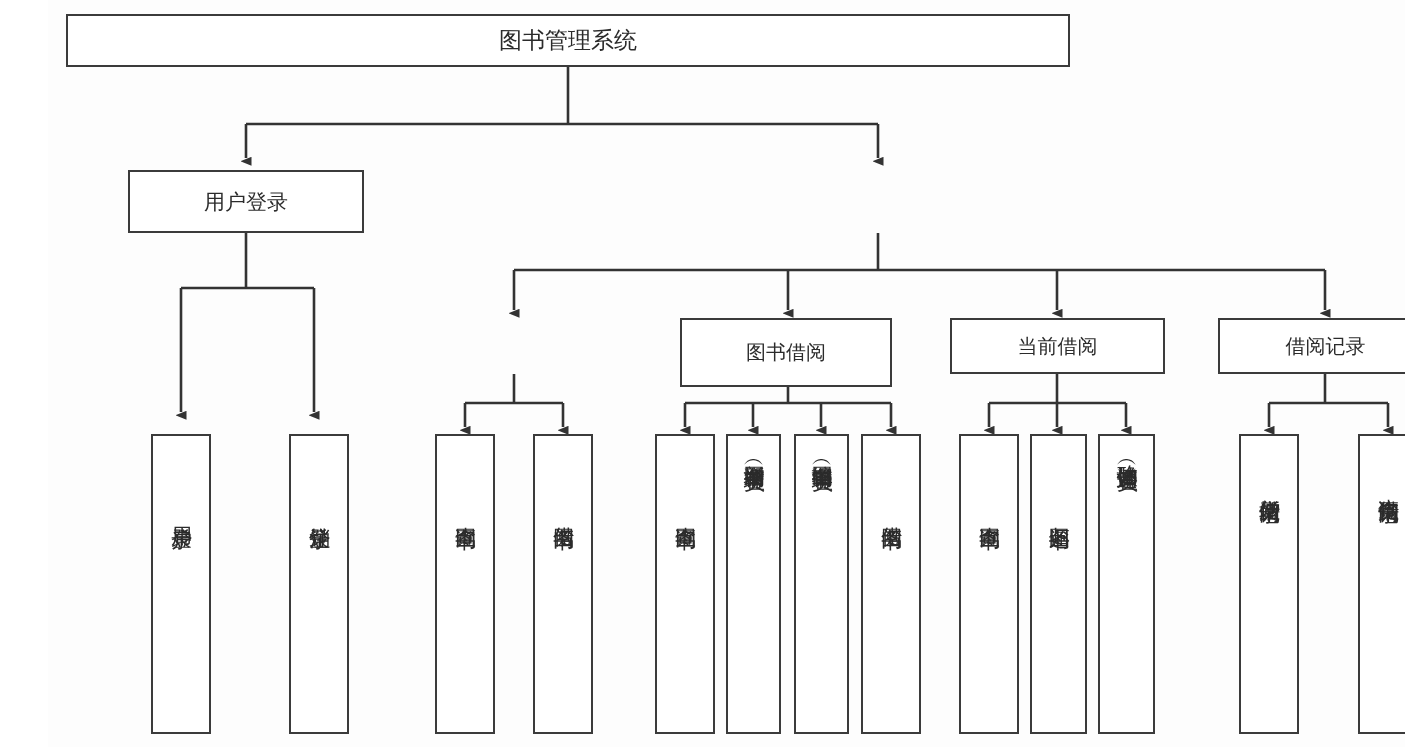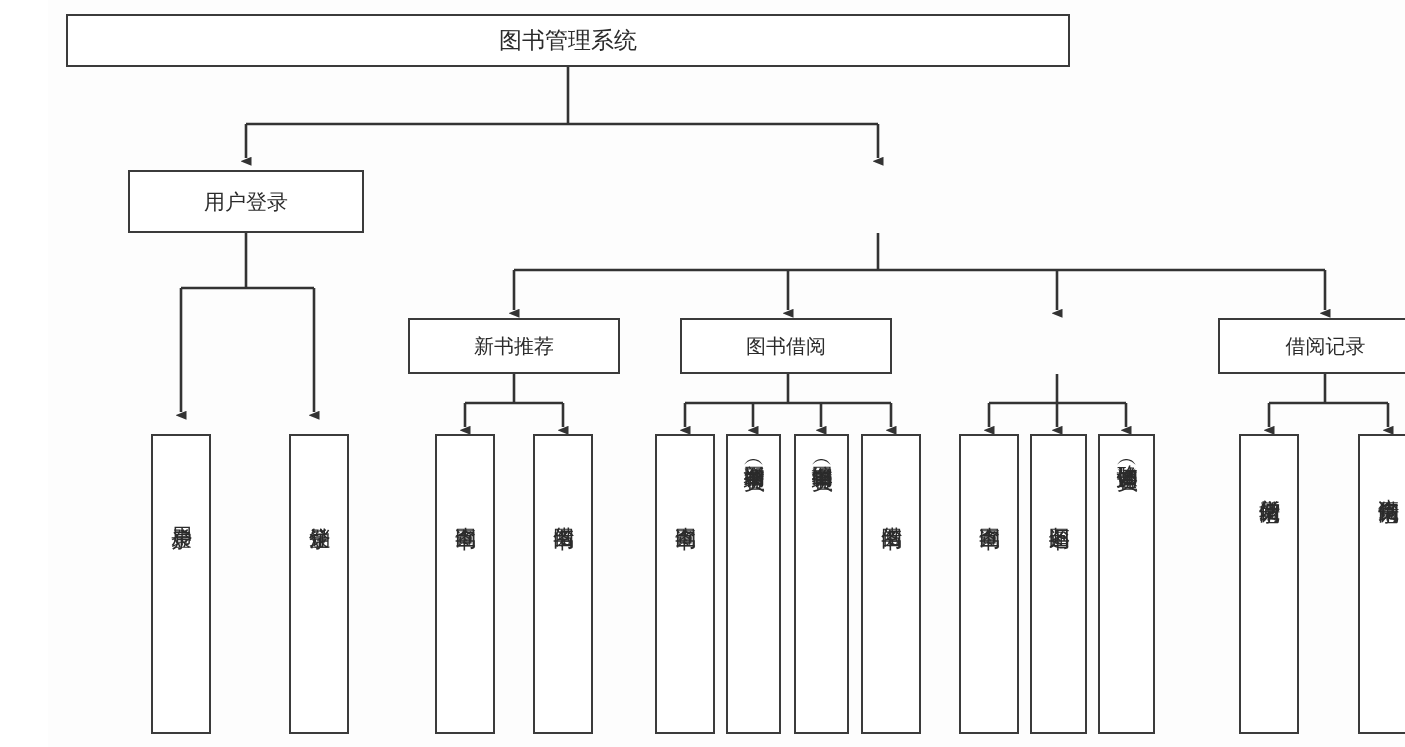--- a/index.html
+++ b/index.html
@@ -134,25 +134,25 @@
   </svg>
 
   <div class="node root" style="left:18px; top:14px; width:1004px; height:53px;">
     <span>图书管理系统</span>
   </div>
 
   <div class="node lvl2" style="left:80px; top:170px; width:236px; height:63px;">
     <span>用户登录</span>
   </div>
 
-  <div class="node lvl3" style="left:360px; top:318px; width:212px; height:56px;">
-    <span>新书推荐</span>
-  </div>
-  <div class="node lvl3" style="left:632px; top:318px; width:212px; height:56px;">
+  <div class="node lvl3" style="left:632px; top:318px; width:212px; height:69px;">
     <span>图书借阅</span>
+  </div>
+  <div class="node lvl3" style="left:902px; top:318px; width:215px; height:56px;">
+    <span>当前借阅</span>
   </div>
   <div class="node lvl3" style="left:1170px; top:318px; width:215px; height:56px;">
     <span>借阅记录</span>
   </div>
 
   <div class="node leaf leaf-short" style="left:103px; top:434px; width:60px; height:300px;">
     <span class="vtext">用户登录</span>
   </div>
   <div class="node leaf leaf-short" style="left:241px; top:434px; width:60px; height:300px;">
     <span class="vtext">注销登录</span>

